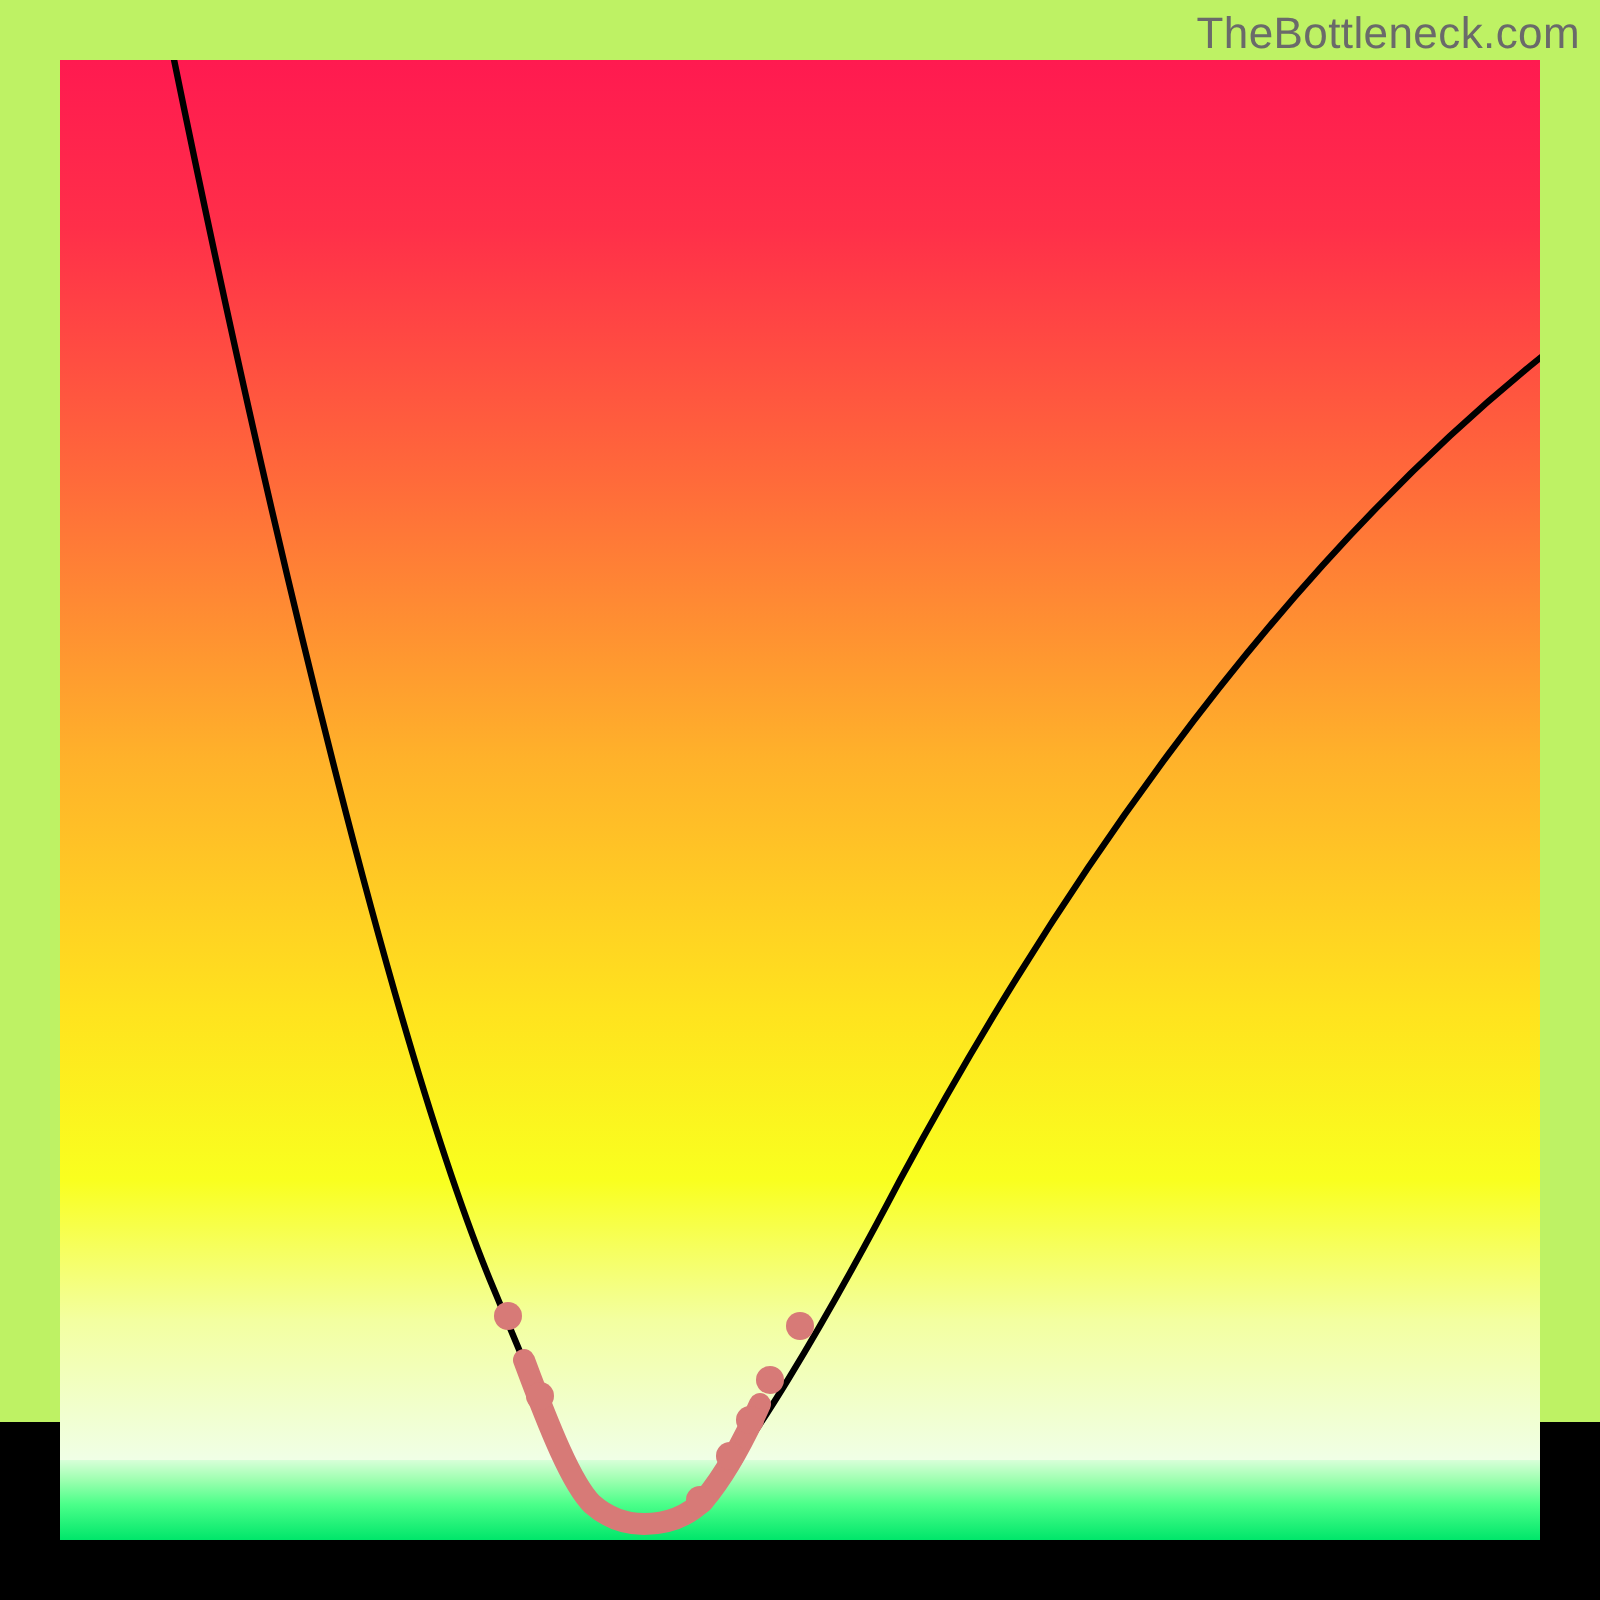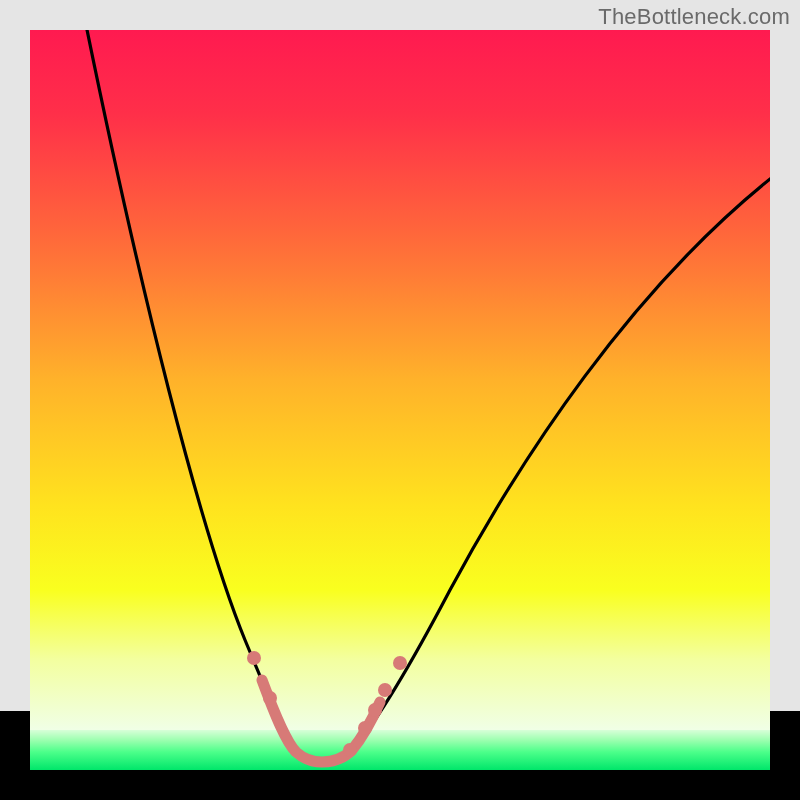--- a/index.html
+++ b/index.html
@@ -9,21 +9,21 @@
     height: 800px;
     background: #000;
     overflow: hidden;
     font-family: Arial, Helvetica, sans-serif;
   }
   .frame {
     position: absolute;
     left: 0; top: 0;
     width: 800px;
     height: 711px;
-    background: #e5e5e5;
+    background: #bef264;
   }
   .plot-area {
     position: absolute;
     left: 30px;
     top: 30px;
     width: 740px;
     height: 740px;
     overflow: hidden;
   }
   .gradient {

